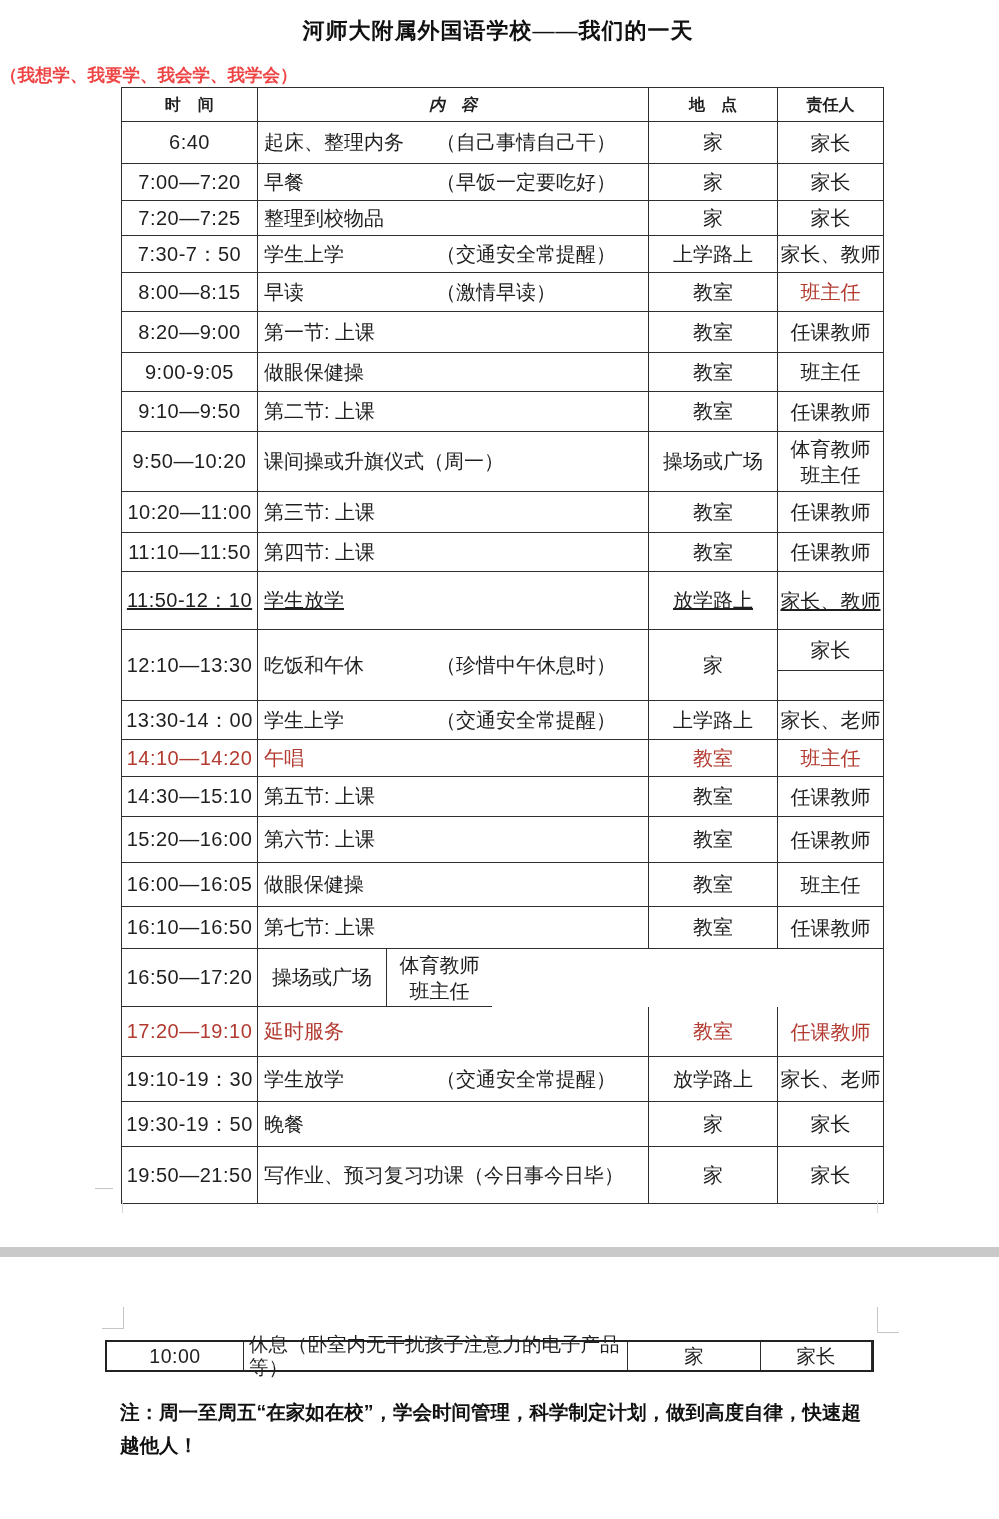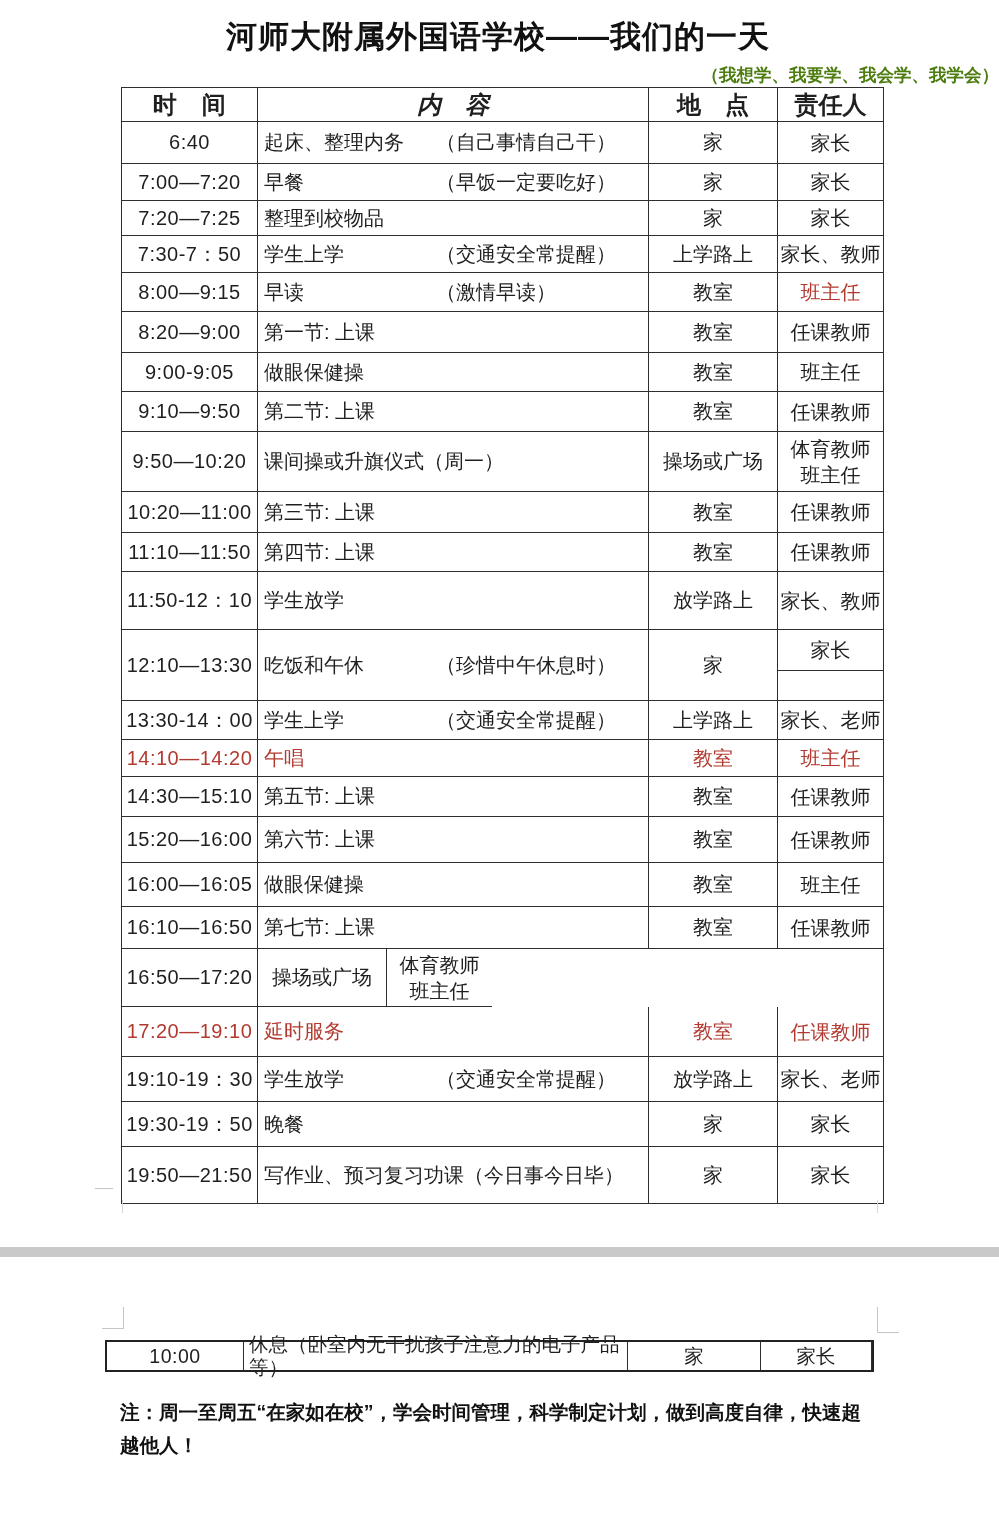--- a/index.html
+++ b/index.html
@@ -1,39 +1,39 @@
 <!DOCTYPE html>
 <html style="--red: #b23a30;"><head>
 <meta charset="utf-8">
 <style>
   html,body{margin:0;padding:0;background:#ffffff;}
   body{font-family:"Liberation Sans","DejaVu Sans",sans-serif;color:#1f1f1f;}
   .page{position:relative;width:999px;height:1519px;background:#ffffff;overflow:hidden;}
 
   .title{position:absolute;top:16px;left:0;width:996px;text-align:center;
-         font-size:31px;font-weight:bold;letter-spacing:1px;color:#111;}
-  .subtitle{position:absolute;top:63px;left:0;width:999px;text-align:right;
-         font-size:17.5px;font-weight:600;color:#4d7c0f;}
+         font-size:22px;font-weight:bold;letter-spacing:1px;color:#111;font-family:Liberation Serif, serif;}
+  .subtitle{position:absolute;top:63px;left:0;width:999px;text-align:left;
+         font-size:17.5px;font-weight:600;color:#ef4444;}
 
   
   .maintable{position:absolute;left:121px;top:87px;width:763px;
          border:1.5px solid #2e2e2e;box-sizing:border-box;background:#fff;}
   .trow{display:flex;width:100%;box-sizing:border-box;}
   .cell{box-sizing:border-box;border-right:1px solid #2e2e2e;border-bottom:1px solid #2e2e2e;
         display:flex;align-items:center;justify-content:center;
         font-size:20px;line-height:1.25;}
   .trow .cell:last-child{border-right:none;}
   .trow:last-child .cell{border-bottom:none;}
   .time-cell{width:136px;justify-content:center;text-align:center;letter-spacing:0.5px;}
   .content-cell{width:391px;justify-content:flex-start;padding-left:6px;}
   .loc-cell{width:129px;}
   .duty-cell{width:105px;flex-direction:column;justify-content:center;text-align:center;}
   .duty-line{line-height:26px;}
   .header-row{height:34px;font-weight:bold;}
-  .header-row .cell{font-size:24px;}
+  .header-row .cell{font-size:16px;}
   .header-row .content-cell{justify-content:center;padding-left:0;font-style:italic;}
   .cmain{white-space:pre;}
   .cmain.haspad{display:inline-block;min-width:172px;}
   .cnote{white-space:pre;}
   .red-all .cell{color:var(--red,#b23a30);}
   .red-text{color:var(--red,#b23a30);}
   .duty-cell.split{padding:0;align-items:stretch;}
   .duty-cell.split .half{display:flex;align-items:center;justify-content:center;}
   .duty-cell.split .half.top{flex:41 0 0;}
   .duty-cell.split .half.bottom{flex:29 0 0;border-top:1px solid #2e2e2e;}
@@ -127,21 +127,21 @@
           </div>
           <div class="cell loc-cell">
             <span>上学路上</span>
           </div>
           <div class="cell duty-cell">
             <div class="duty-line">家长、教师</div>
           </div>
         </div>
         <div class="trow" style="height: 39px;">
           <div class="cell time-cell">
-            <span>8:00—9:15</span>
+            <span>8:00—8:15</span>
           </div>
           <div class="cell content-cell">
             <span class="cmain haspad">早读</span>
             <span class="cnote">（激情早读）</span>
           </div>
           <div class="cell loc-cell">
             <span>教室</span>
           </div>
           <div class="cell duty-cell red-text">
             <div class="duty-line">班主任</div>
@@ -225,21 +225,21 @@
           <div class="cell content-cell">
             <span class="cmain">第四节: 上课</span>
           </div>
           <div class="cell loc-cell">
             <span>教室</span>
           </div>
           <div class="cell duty-cell">
             <div class="duty-line">任课教师</div>
           </div>
         </div>
-        <div class="trow" style="height: 58px;">
+        <div class="trow" style="height: 58px; text-decoration: underline;">
           <div class="cell time-cell">
             <span>11:50-12：10</span>
           </div>
           <div class="cell content-cell">
             <span class="cmain">学生放学</span>
           </div>
           <div class="cell loc-cell">
             <span>放学路上</span>
           </div>
           <div class="cell duty-cell">

